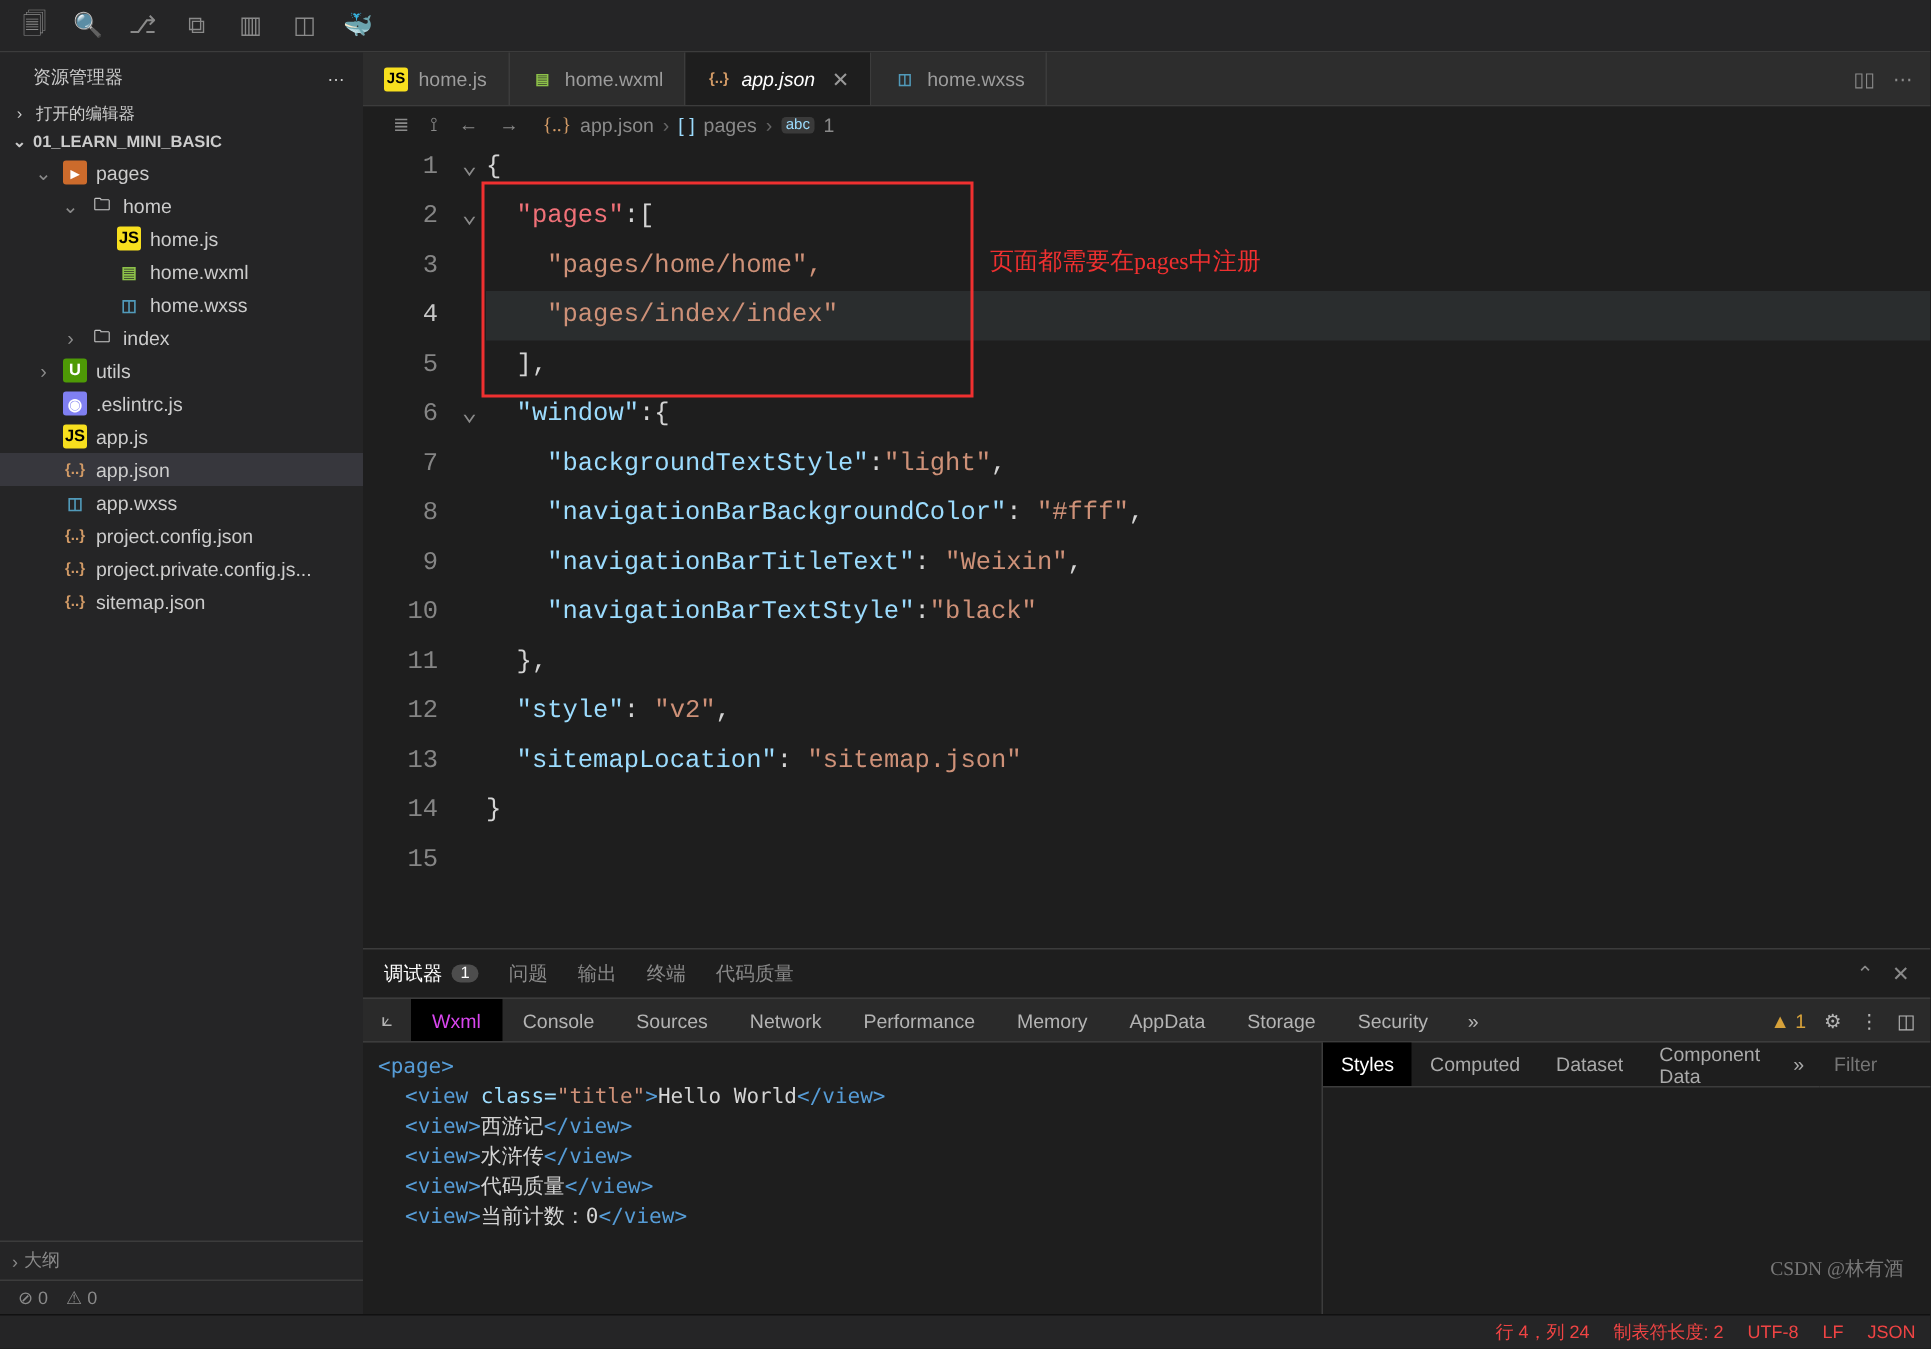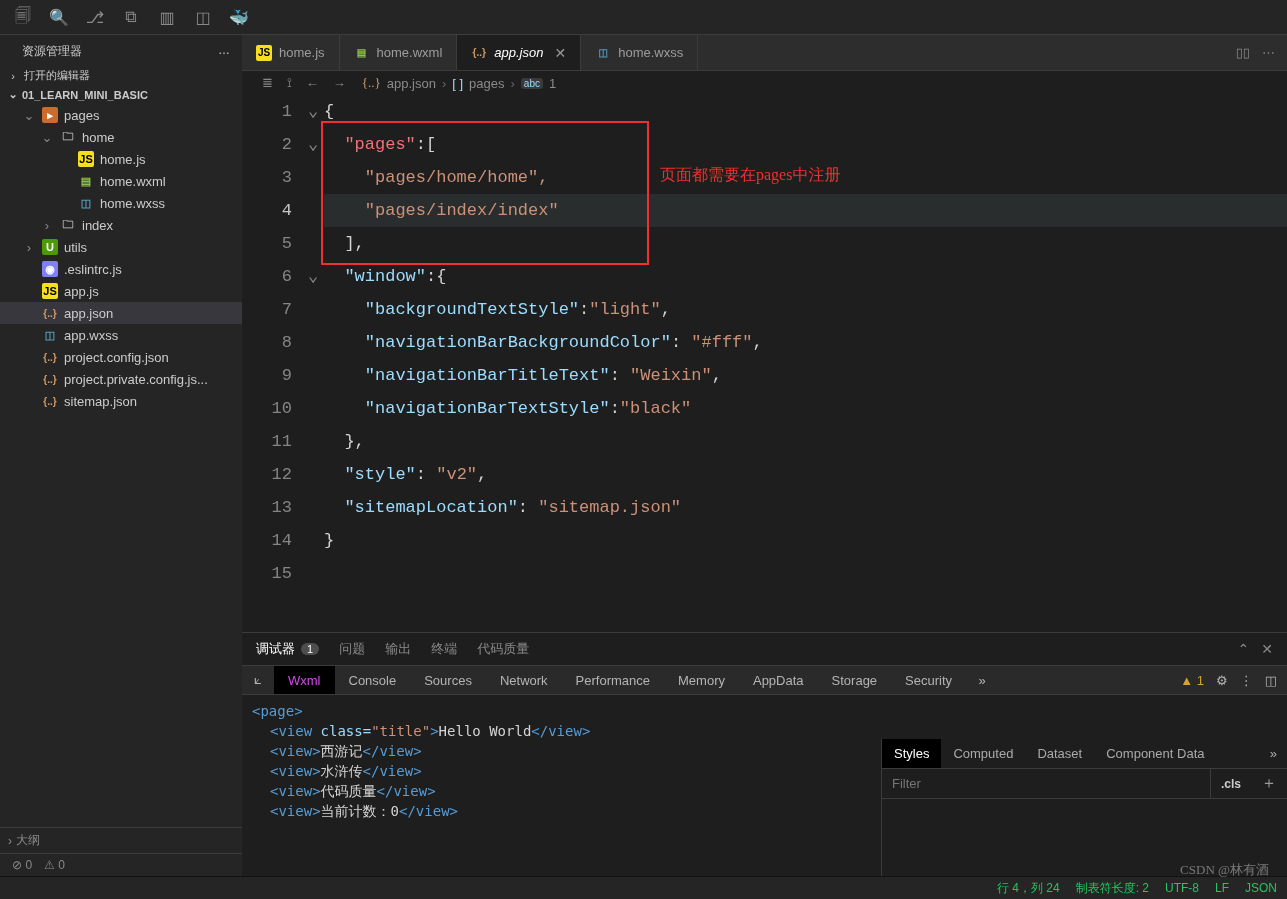--- a/index.html
+++ b/index.html
@@ -96,34 +96,34 @@
   .devtools-tabs .dicon{width:32px;display:flex;justify-content:center;color:#b4b4b4;}
   .devtools-tabs-right{margin-left:auto;display:flex;align-items:center;gap:12px;padding-right:10px;color:#b4b4b4;}
   .warn-tri{color:#d6a13a;}
 
   .devtools-body{flex:1;display:flex;min-height:0;}
   .wxml-pane{flex:1;padding:6px 10px;overflow:auto;font-family:Consolas,monospace;font-size:14px;line-height:20px;color:#c5c5c5;}
   .wxml-pane .tag{color:#569cd6;}
   .wxml-pane .attr{color:#9cdcfe;}
   .wxml-pane .val{color:#ce9178;}
   .wxml-pane .txt{color:#d4d4d4;}
-  .styles-pane{width:406px;border-left:1px solid var(--border);display:flex;flex-direction:column;margin-top:44px;}
+  .styles-pane{width:406px;border-left:1px solid var(--border);display:flex;}
   .styles-tabs{display:flex;height:30px;align-items:center;border-bottom:1px solid var(--border);}
   .styles-tabs .stab{padding:0 12px;height:100%;display:flex;align-items:center;color:#aaa;cursor:pointer;font-size:13px;}
   .styles-tabs .stab.active{background:#000;color:#fff;}
   .styles-tabs .more{margin-left:auto;padding:0 10px;color:#aaa;}
   .filter-row{display:flex;align-items:center;height:30px;border-bottom:1px solid var(--border);}
   .filter-row input{flex:1;background:transparent;border:none;color:#ccc;padding:0 10px;font-size:13px;outline:none;}
   .filter-row .cls{padding:0 10px;font-size:12px;color:#ccc;border-left:1px solid var(--border);height:100%;display:flex;align-items:center;font-weight:bold;}
   .filter-row .plus{padding:0 10px;color:#999;font-size:16px;}
 
   
-  .statusbar{height:23px;background:var(--bg-statusbar);display:flex;align-items:center;padding:0 10px;font-size:12px;color:#22c55e;border-top:1px solid #111;}
+  .statusbar{height:23px;background:var(--bg-statusbar);display:flex;align-items:center;padding:0 10px;font-size:12px;color:#ef4444;border-top:1px solid #111;}
   .statusbar .sb-right{margin-left:auto;display:flex;gap:16px;align-items:center;}
-  .watermark{position:absolute;right:18px;bottom:20px;color:#c0c0c0;font-size:13px;opacity:0.55;font-family:"Microsoft YaHei";}
+  .watermark{position:absolute;right:18px;bottom:44px;color:#c0c0c0;font-size:13px;opacity:0.55;font-family:"Microsoft YaHei";}
 </style>
 </head>
 <body>
 
 <div class="titlebar">
   <div class="menu-icons">
     <span>🗐</span>
     <span>🔍</span>
     <span>⎇</span>
     <span>⧉</span>

